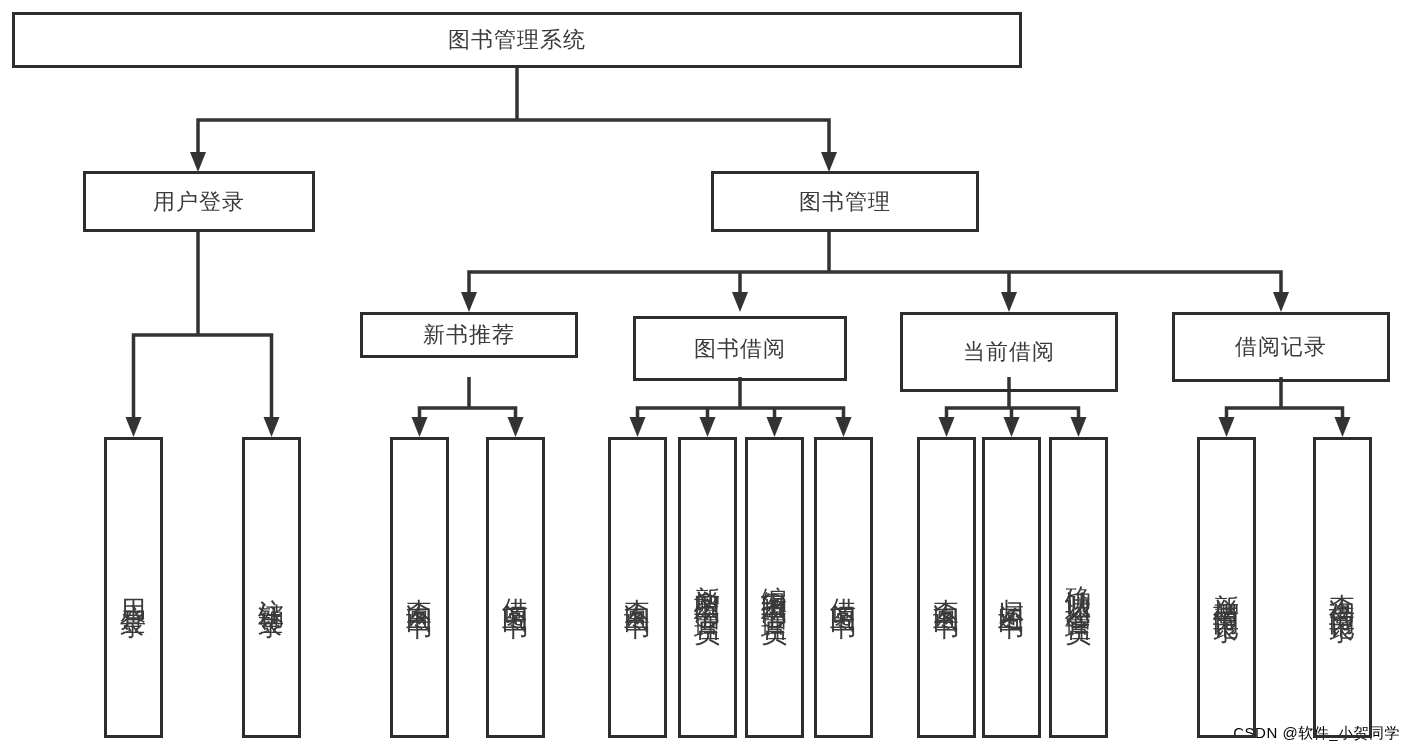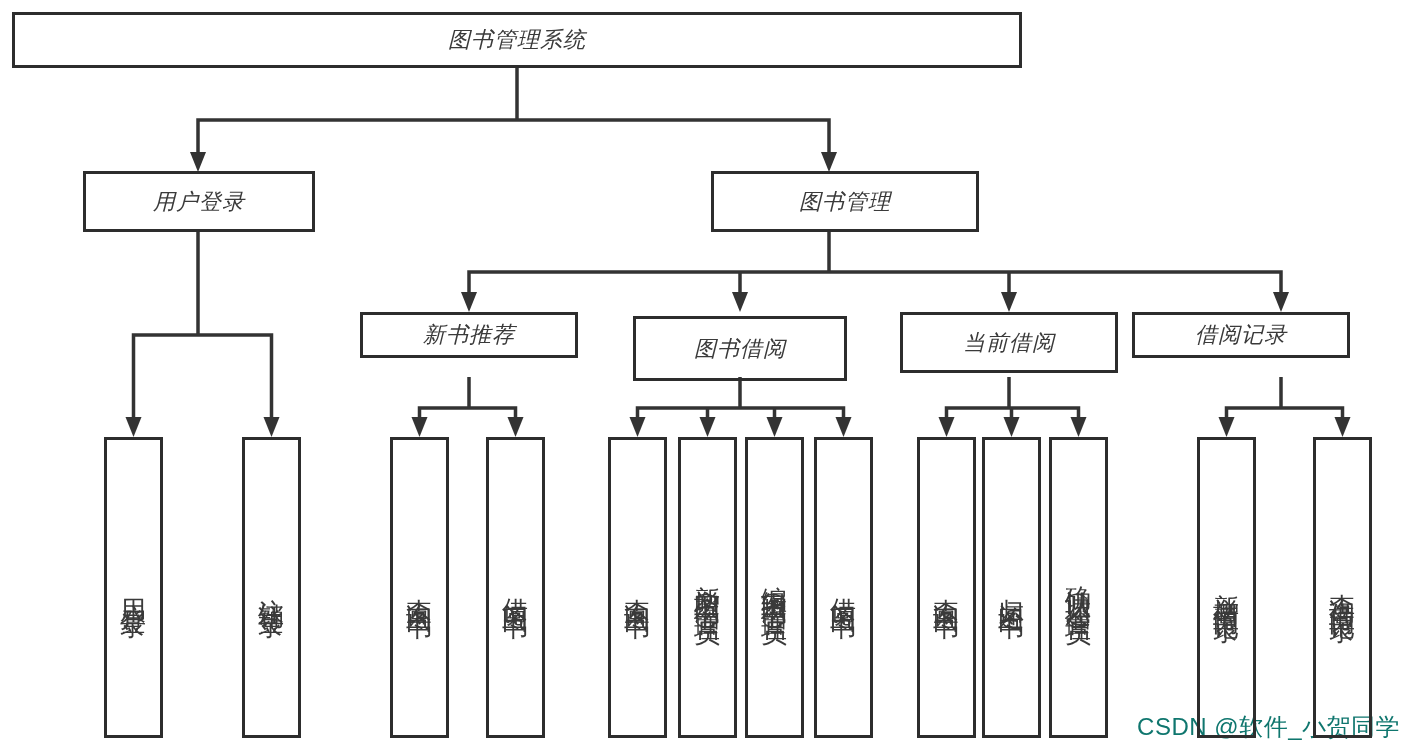--- a/index.html
+++ b/index.html
@@ -29,35 +29,34 @@
     color: #3a3a3a;
     display: flex;
     align-items: center;
     justify-content: center;
     z-index: 2;
   }
   .box.h {
     font-size: 22px;
     letter-spacing: 1px;
     white-space: nowrap;
-    font-style: italic;
   }
   .box.v {
     writing-mode: vertical-rl;
     font-size: 26px;
     letter-spacing: 5px;
     line-height: 1;
   }
   .watermark {
     position: absolute;
     right: 5px;
     bottom: 4px;
     z-index: 1;
-    font-size: 24px;
-    color: #0f766e;
+    font-size: 15px;
+    color: #000000;
     letter-spacing: 0.5px;
     white-space: nowrap;
   }
 </style>
 </head>
 <body>
 
 <div class="canvas">
 
   <svg class="connectors" width="1405" height="747" viewBox="0 0 1405 747">
@@ -100,22 +99,22 @@
     </g>
   </svg>
 
   <div class="box h" style="left:12px;top:12px;width:1010px;height:56px">图书管理系统</div>
 
   <div class="box h" style="left:83px;top:171px;width:232px;height:61px">用户登录</div>
   <div class="box h" style="left:711px;top:171px;width:268px;height:61px">图书管理</div>
 
   <div class="box h" style="left:360px;top:312px;width:218px;height:46px">新书推荐</div>
   <div class="box h" style="left:633px;top:316px;width:214px;height:65px">图书借阅</div>
-  <div class="box h" style="left:900px;top:312px;width:218px;height:61px">当前借阅</div>
-  <div class="box h" style="left:1132px;top:312px;width:218px;height:46px">借阅记录</div>
+  <div class="box h" style="left:900px;top:312px;width:218px;height:80px">当前借阅</div>
+  <div class="box h" style="left:1172px;top:312px;width:218px;height:70px">借阅记录</div>
 
   <div class="box v" style="left:104px;top:437px;width:59px;height:301px">用户登录</div>
   <div class="box v" style="left:242px;top:437px;width:59px;height:301px">注销登录</div>
 
   <div class="box v" style="left:390px;top:437px;width:59px;height:301px">查询图书</div>
   <div class="box v" style="left:486px;top:437px;width:59px;height:301px">借阅图书</div>
 
   <div class="box v" style="left:608px;top:437px;width:59px;height:301px">查询图书</div>
   <div class="box v" style="left:678px;top:437px;width:59px;height:301px">新增图书（管理员）</div>
   <div class="box v" style="left:745px;top:437px;width:59px;height:301px">编辑图书（管理员）</div>

